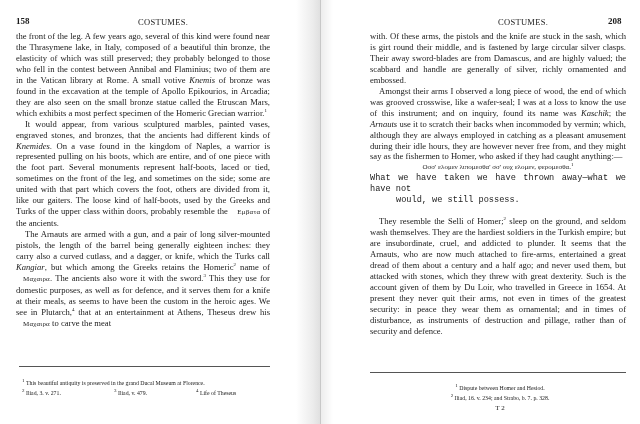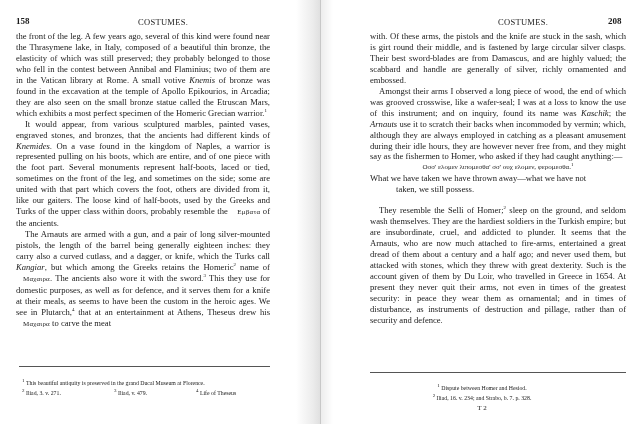--- a/index.html
+++ b/index.html
@@ -27,21 +27,21 @@
   .running-head { position: absolute; top: 17px; font-size: 8.5px; letter-spacing: 0.3px; margin-left: 20px; }
   .folio { position: absolute; top: 16px; font-size: 9px; font-weight: bold; }
   .text-block {
     position: absolute; font-size: 8.6px; line-height: 10.95px; text-align: justify;
   }
   .text-block p { margin: 0; text-indent: 0; }
   .text-block p.indent { text-indent: 9px; }
   .text-block p.cont { text-indent: 0; }
   .greek { font-size: 7px; letter-spacing: 0.2px; padding-left: 7px; }
   .quote-greek { text-align: center; font-size: 7px; margin: 9px 0 13px 0; text-indent: 0; }
-  .verse { margin: 0 0 10px 0; }
+  .verse { margin: 0 0 10px 0; font-family: Liberation Mono, monospace; }
   .verse .l2 { padding-left: 26px; display: block; }
   .rule { position: absolute; height: 1px; background: #555; }
   .footnotes { position: absolute; font-size: 5.8px; line-height: 9.5px; }
   .fn-row { display: flex; }
   sup { font-size: 5px; line-height: 0; vertical-align: super; }
   i { }
 </style>
 </head>
 <body>
 
@@ -74,34 +74,34 @@
   <div class="gutter-shadow-left"></div>
   <div class="gutter-line"></div>
   <div class="gutter-shadow-right"></div>
 
   <div class="page page-right" style="background:transparent;">
     <div class="running-head" style="left:158px;">COSTUMES.</div>
     <div class="folio" style="left:288px;">208</div>
 
     <div class="text-block" style="left:50px; top:31px; width:256px;">
       <div id="right-before">
-          <p class="cont"><span>with.  Of these arms, the pistols and the knife are stuck in the sash, which is girt round their middle, and is fastened by large circular silver clasps.  Their best sword-blades are from Damascus, and are highly valued; the scabbard and handle are generally of silver, richly ornamented and embossed.</span></p>
+          <p class="cont"><span>with.  Of these arms, the pistols and the knife are stuck in the sash, which is girt round their middle, and is fastened by large circular silver clasps.  Their away sword-blades are from Damascus, and are highly valued; the scabbard and handle are generally of silver, richly ornamented and embossed.</span></p>
           <p class="indent"><span>Amongst their arms I observed a long piece of wood, the end of which was grooved crosswise, like a wafer-seal; I was at a loss to know the use of this instrument; and on inquiry, found its name was </span><i>Kaschik</i><span>; the </span><i>Arnauts</i><span> use it to scratch their backs when incommoded by vermin; which, although they are always employed in catching as a pleasant amusement during their idle hours, they are however never free from, and they might say as the fishermen to Homer, who asked if they had caught anything:—</span></p>
         </div>
       <p class="quote-greek"><span>Οσσ' ελομεν λιπομεσθα' σσ' ουχ ελομεν, φερομεσθα.</span><sup>1</sup></p>
       <div class="verse">
         <span>What we have taken we have thrown away—what we have not</span>
-        <span class="l2">taken, we still possess.</span>
+        <span class="l2">would, we still possess.</span>
       </div>
       <div id="right-after">
           <p class="indent"><span>They resemble the Selli of Homer;</span><sup>2</sup><span> sleep on the ground, and seldom wash themselves.  They are the hardiest soldiers in the Turkish empire; but are insubordinate, cruel, and addicted to plunder.  It seems that the Arnauts, who are now much attached to fire-arms, entertained a great dread of them about a century and a half ago; and never used them, but attacked with stones, which they threw with great dexterity.  Such is the account given of them by Du Loir, who travelled in Greece in 1654.  At present they never quit their arms, not even in times of the greatest security: in peace they wear them as ornamental; and in times of disturbance, as instruments of destruction and pillage, rather than of security and defence.</span></p>
         </div>
     </div>
 
     <div class="rule" style="left:50px; top:372px; width:256px;"></div>
 
-    <div class="footnotes" style="left:34px; top:384px; width:256px; text-align:center;">
+    <div class="footnotes" style="left:52px; top:384px; width:256px; text-align:center;">
       <div><sup>1</sup>&nbsp;<span>Dispute between Homer and Hesiod.</span></div>
       <div><sup>2</sup>&nbsp;<span>Iliad, 16. v. 234; and Strabo, b. 7. p. 328.</span></div>
       <div style="font-size:7px; margin-top:1px;">T 2</div>
     </div>
   </div>
 </div>
 
 </body></html>

